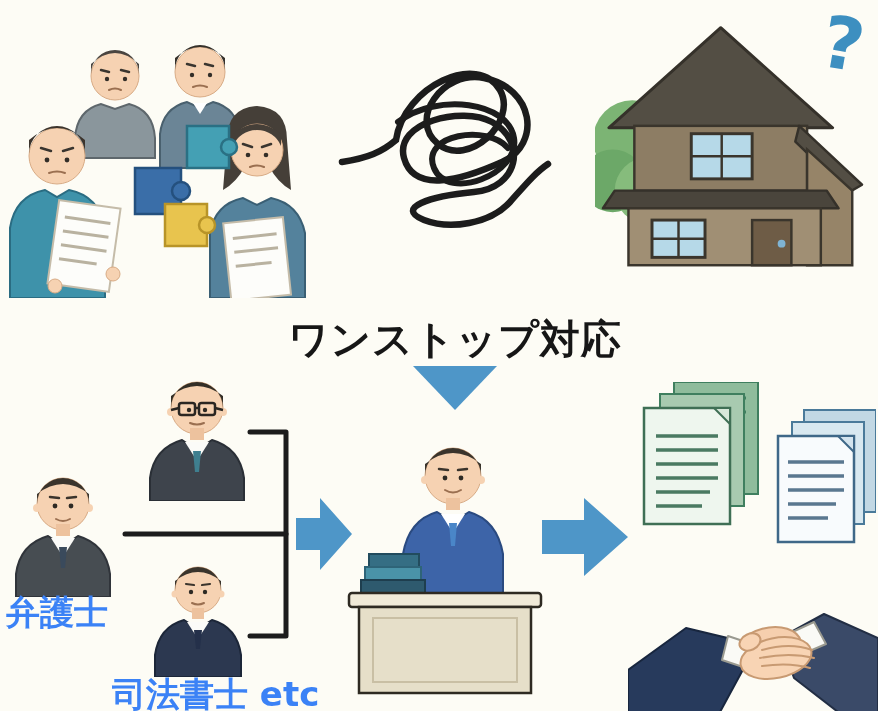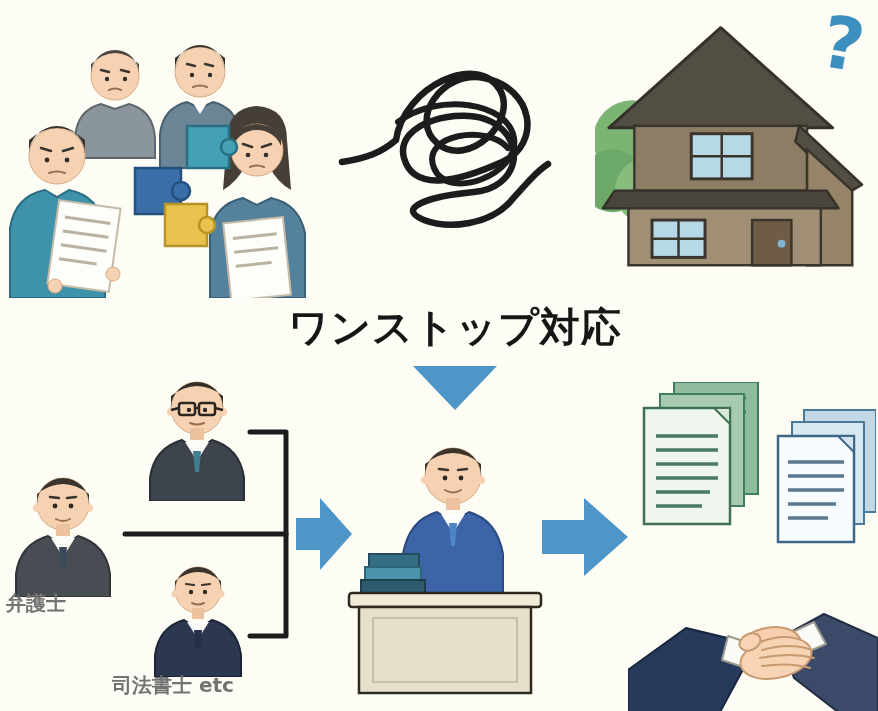--- a/index.html
+++ b/index.html
@@ -3,29 +3,29 @@
 <meta charset="utf-8">
 <style>
   html,body{margin:0;padding:0;background:#ffffff;}
   #canvas{
     position:relative;width:878px;height:711px;overflow:hidden;
     background:#fdfcf5;
     font-family:"DejaVu Sans","Liberation Sans",sans-serif;
   }
   .abs{position:absolute;}
   .title{
-    left:250px;top:300px;width:410px;text-align:center;
+    left:250px;top:312px;width:410px;text-align:center;
     font-size:40px;font-weight:bold;color:#161616;letter-spacing:1px;
   }
   .qmark{
     left:808px;top:2px;width:70px;text-align:center;
     font-size:72px;font-weight:bold;color:#3d8fc0;transform:rotate(10deg);
   }
   .person-label{
-    font-size:20px;font-weight:bold;color:#737373;white-space:nowrap;
+    font-size:34px;font-weight:bold;color:#3b82f6;white-space:nowrap;
   }
   .lawyer-label{left:6px;top:590px;}
   .scrivener-label{left:112px;top:672px;}
   svg{display:block;}
 </style>
 </head>
 <body>
 
 <div id="canvas">
 

